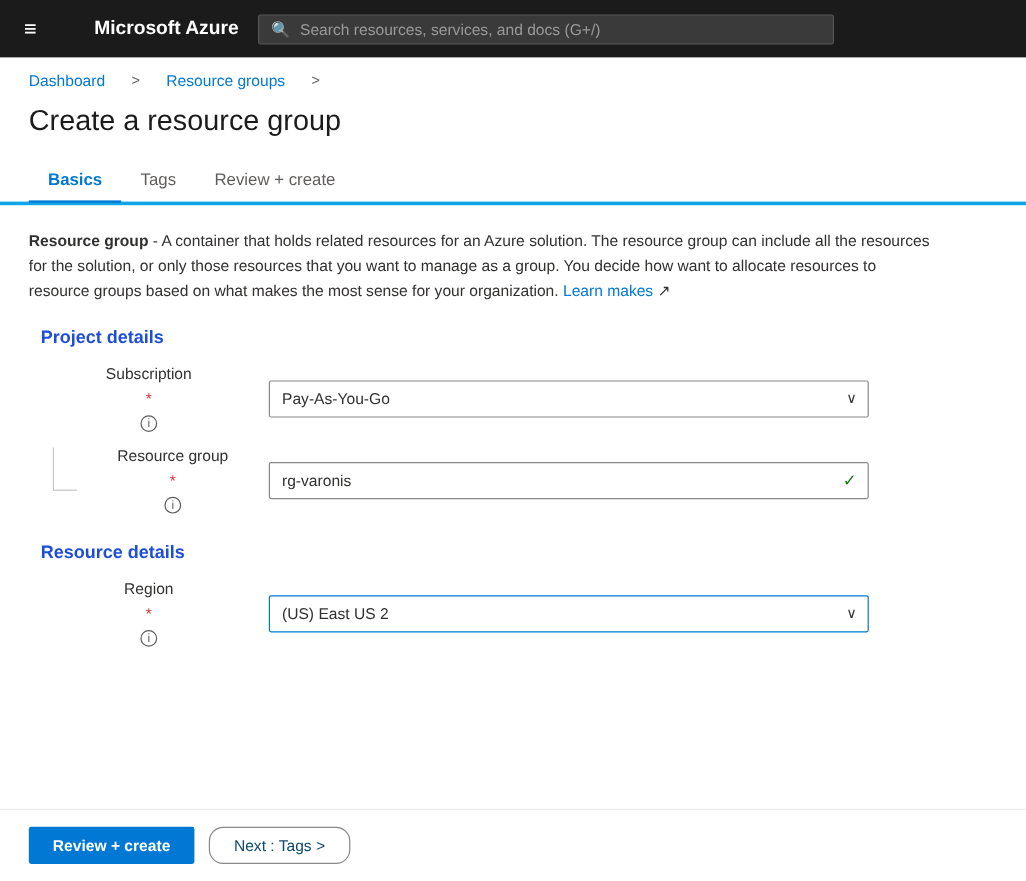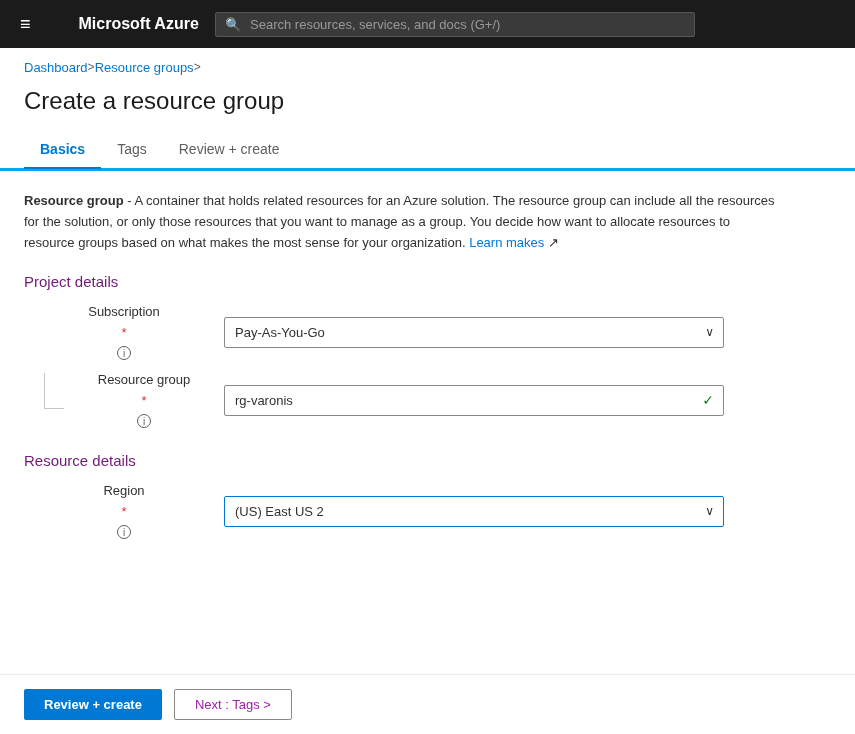--- a/index.html
+++ b/index.html
@@ -55,21 +55,21 @@
       min-height: calc(734px - 48px);
       display: flex;
       flex-direction: column;
     }
 
     
     .breadcrumb {
       padding: 12px 24px 4px 24px;
       display: flex;
       align-items: flex-start;
-      gap: 0;
+      gap: 22px;
       font-size: 13px;
     }
     .breadcrumb a {
       color: #0078d4;
       text-decoration: none;
       cursor: pointer;
     }
     .breadcrumb .sep { color: #666; font-size: 12px; }
 
     
@@ -114,23 +114,24 @@
       line-height: 1.6;
       margin-bottom: 20px;
       max-width: 760px;
     }
     .description strong { font-weight: 600; }
     .description a { color: #0078d4; text-decoration: none; cursor: pointer; }
 
     
     .section-title {
       font-size: 15px;
-      font-weight: 400;
-      color: #701a75;
+      font-weight: 700;
+      color: #1d4ed8;
       margin-bottom: 14px;
+      margin-left: 10px;
     }
 
     
     .form-section { margin-bottom: 24px; }
 
     .field-row {
       display: flex;
       align-items: center;
       margin-bottom: 12px;
       gap: 0;
@@ -251,26 +252,26 @@
       background: #f3f2f1;
       color: #323130;
       border: 1px solid #8a8886;
       padding: 7px 20px;
       font-size: 13px;
       cursor: pointer;
       border-radius: 2px;
     }
     .btn-next {
       background: #fff;
-      color: #a21caf;
+      color: #0c4a6e;
       border: 1px solid #8a8886;
       padding: 7px 20px;
       font-size: 13px;
       cursor: pointer;
-      border-radius: 2px;
+      border-radius: 12px;
     }
   </style>
 </head>
 <body>
 
 <nav class="top-nav">
   <span class="hamburger">≡</span>
   <span class="brand">Microsoft Azure</span>
   <div class="search-bar">
     <span class="search-icon-sym">🔍</span>

